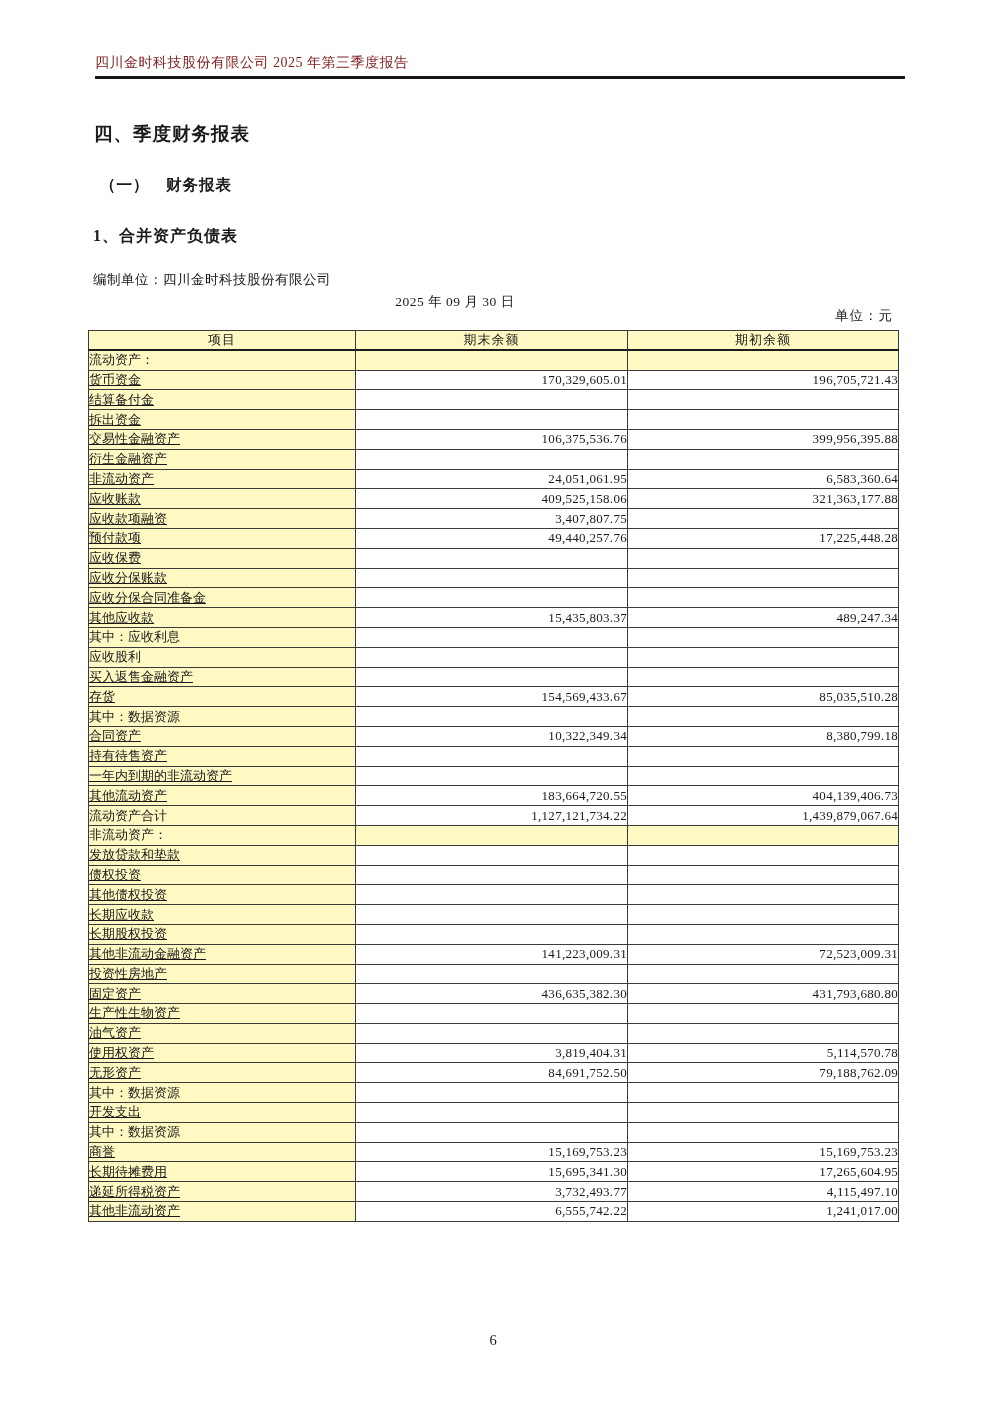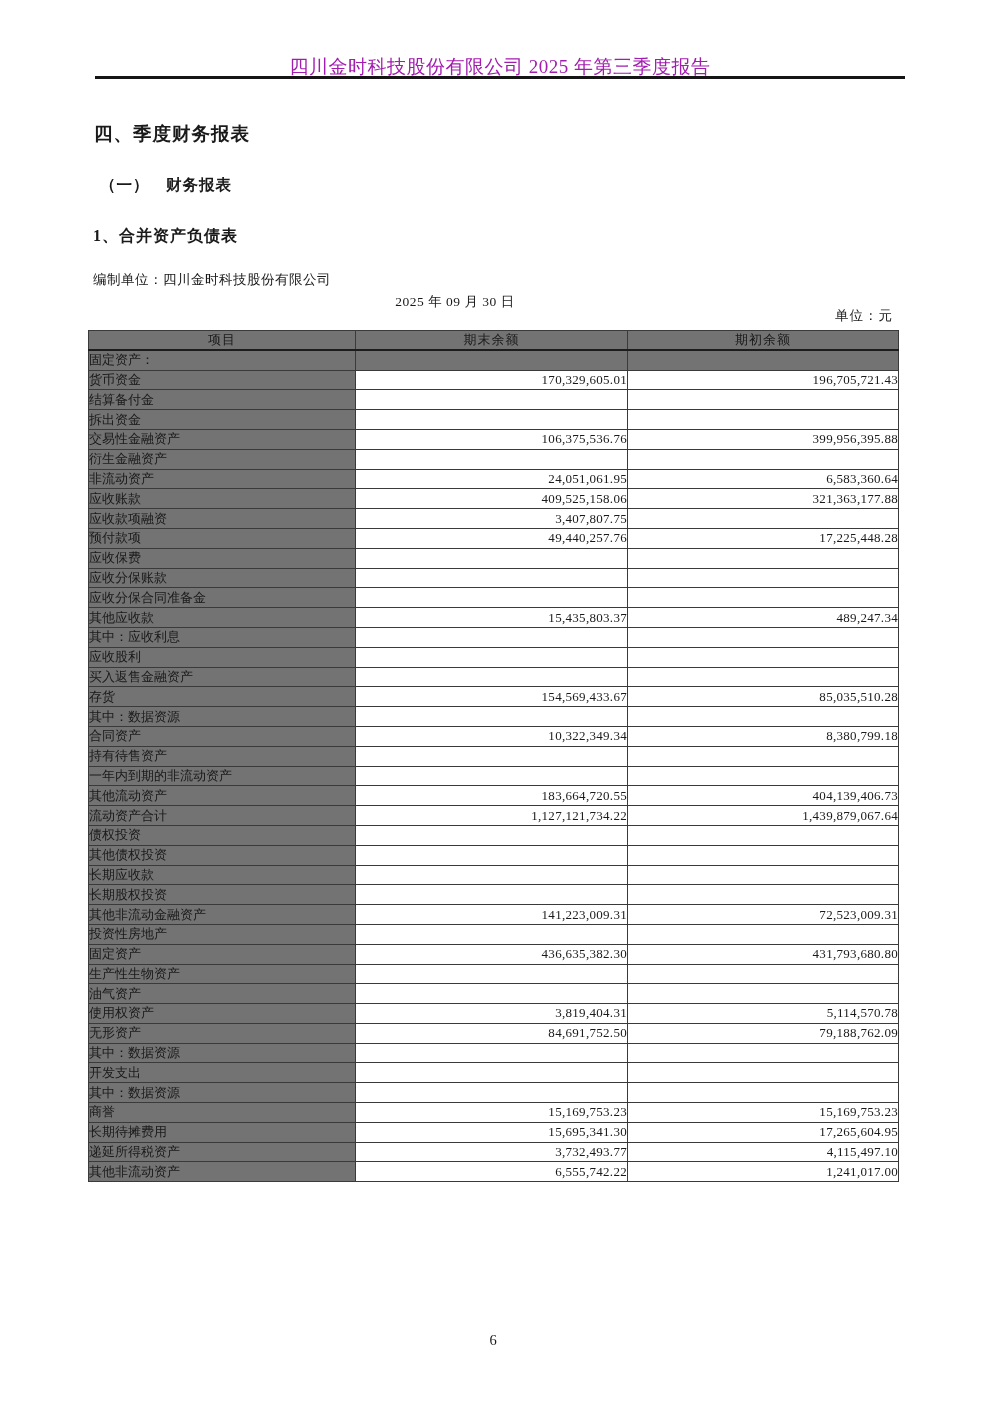--- a/index.html
+++ b/index.html
@@ -7,21 +7,21 @@
   body {
     width: 1000px; height: 1414px;
     font-family: "Liberation Serif", "DejaVu Serif", serif;
     color: #1a1a1a;
     position: relative;
   }
   .page { position: relative; width: 1000px; height: 1414px; background: #fff; overflow: hidden; }
 
   .doc-header {
     position: absolute; top: 54px; left: 95px; width: 810px;
-    text-align: center; font-size: 19px; letter-spacing: 0.5px; color: #a21caf;
+    text-align: left; font-size: 14px; letter-spacing: 0.5px; color: #7f1d1d;
   }
   .header-rule {
     position: absolute; top: 76px; left: 95px; width: 810px; height: 3px;
     background: #151515;
   }
 
   .h1 { position: absolute; top: 121px; left: 94px; font-size: 18.5px; font-weight: bold; letter-spacing: 1px; }
   .h2 { position: absolute; top: 175px; left: 100px; font-size: 15.5px; font-weight: bold; letter-spacing: 1px; }
   .h3 { position: absolute; top: 226px; left: 93px; font-size: 16px; font-weight: bold; letter-spacing: 1px; }
 
@@ -44,29 +44,29 @@
     height: 19.8px;
     padding: 0;
     font-weight: normal;
     vertical-align: middle;
     overflow: hidden;
     white-space: nowrap;
   }
   table.bs { border: 1.5px solid #222; }
   table.bs thead th { border-bottom: 2px solid #1c1c1c; }
 
-  .cell-gray { background: #737373; margin-top: 44px; }
+  .cell-gray { background: #fef9c3; margin-top: 44px; }
   .cell-white { background: #ffffff; }
 
   th.col-head { text-align: center; letter-spacing: 1px; }
   td.label { text-align: left; }
   td.num { text-align: right; padding-right: 15px; letter-spacing: 0.3px; }
 
   td.ind0 { padding-left: 9px; }
-  td.ind1 { padding-left: 23px; }
+  td.ind1 { padding-left: 23px; text-decoration: underline; }
   td.ind2 { padding-left: 40px; }
   td.ind3 { padding-left: 84px; }
 
   .page-number {
     position: absolute; top: 1332px; left: 88px; width: 810px;
     text-align: center; font-size: 14.5px;
   }
 </style>
 </head>
 <body>
@@ -92,21 +92,21 @@
     </colgroup>
     <thead>
       <tr>
         <th class="col-head cell-gray">项目</th>
         <th class="col-head cell-gray">期末余额</th>
         <th class="col-head cell-gray">期初余额</th>
       </tr>
     </thead>
     <tbody id="bs-body">
         <tr>
-          <td class="label cell-gray ind0">固定资产：</td>
+          <td class="label cell-gray ind0">流动资产：</td>
           <td class="num cell-gray"></td>
           <td class="num cell-gray"></td>
         </tr>
         <tr>
           <td class="label cell-gray ind1">货币资金</td>
           <td class="num cell-white">170,329,605.01</td>
           <td class="num cell-white">196,705,721.43</td>
         </tr>
         <tr>
           <td class="label cell-gray ind1">结算备付金</td>
@@ -212,20 +212,30 @@
           <td class="label cell-gray ind1">其他流动资产</td>
           <td class="num cell-white">183,664,720.55</td>
           <td class="num cell-white">404,139,406.73</td>
         </tr>
         <tr>
           <td class="label cell-gray ind0">流动资产合计</td>
           <td class="num cell-white">1,127,121,734.22</td>
           <td class="num cell-white">1,439,879,067.64</td>
         </tr>
         <tr>
+          <td class="label cell-gray ind0">非流动资产：</td>
+          <td class="num cell-gray"></td>
+          <td class="num cell-gray"></td>
+        </tr>
+        <tr>
+          <td class="label cell-gray ind1">发放贷款和垫款</td>
+          <td class="num cell-white"></td>
+          <td class="num cell-white"></td>
+        </tr>
+        <tr>
           <td class="label cell-gray ind1">债权投资</td>
           <td class="num cell-white"></td>
           <td class="num cell-white"></td>
         </tr>
         <tr>
           <td class="label cell-gray ind1">其他债权投资</td>
           <td class="num cell-white"></td>
           <td class="num cell-white"></td>
         </tr>
         <tr>

